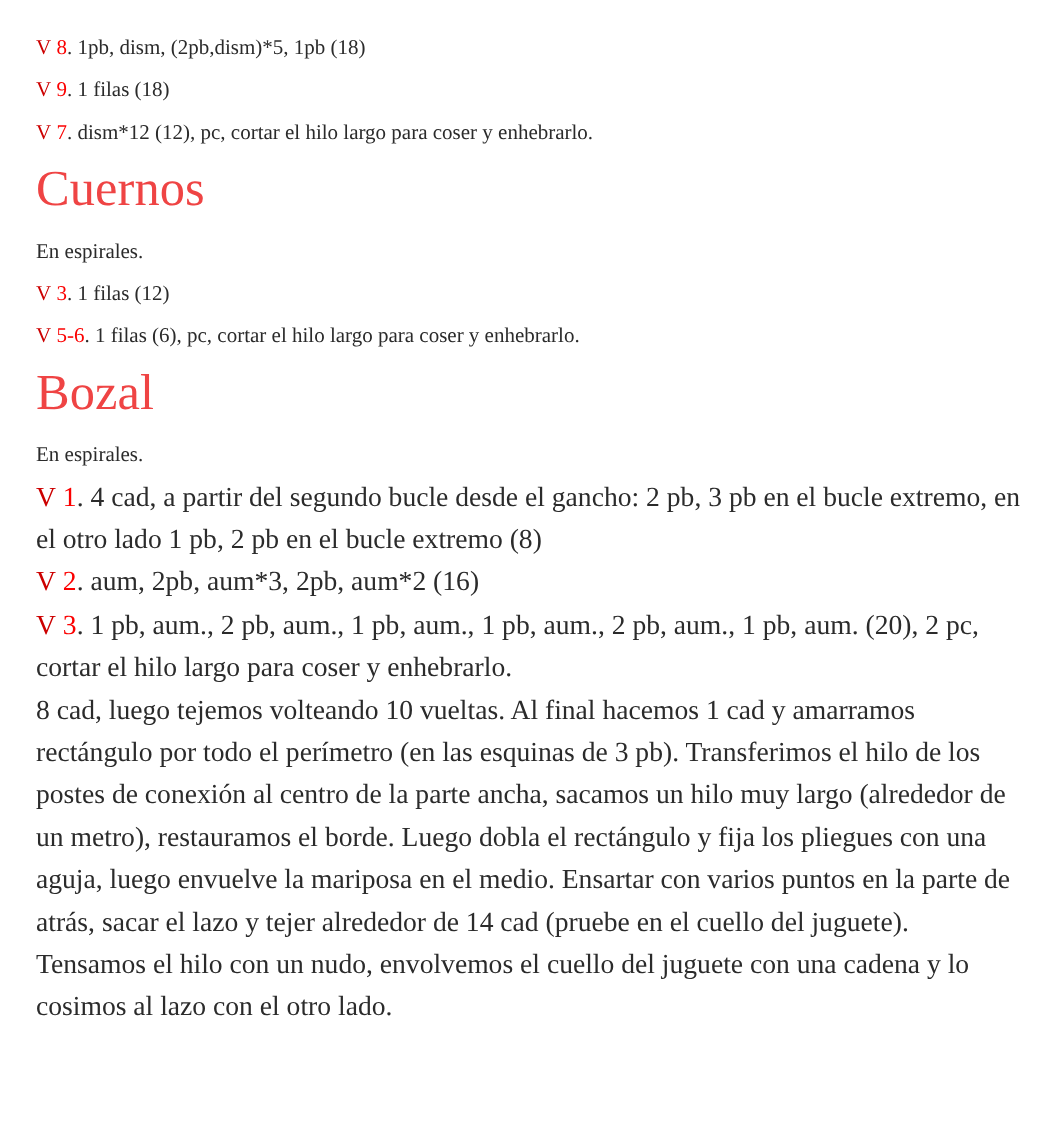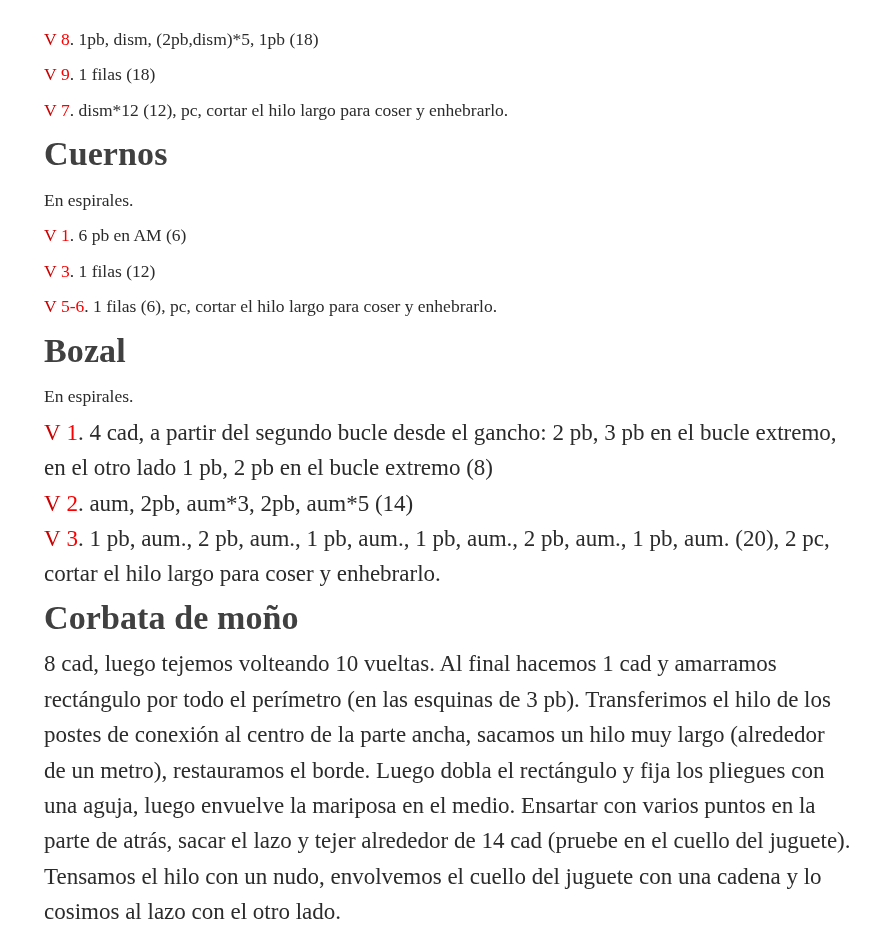--- a/index.html
+++ b/index.html
@@ -11,29 +11,29 @@
   body {
     width: 882px;
     min-height: 951px;
     font-family: "Liberation Serif", "DejaVu Serif", serif;
     color: #2b2b2b;
     -webkit-font-smoothing: antialiased;
   }
   .page {
     box-sizing: border-box;
     width: 882px;
-    padding: 22px 30px 12px 44px;
+    padding: 22px 30px 12px 30px;
   }
   
   .section-title {
     font-family: "Liberation Serif", "DejaVu Serif", serif;
-    font-size: 34px;
-    font-weight: 700;
+    font-size: 42px;
+    font-weight: 400;
     line-height: 1.08;
-    color: #404040;
+    color: #ef4444;
     margin: 8px 0 10px 0;
     letter-spacing: 0.1px;
   }
   
   .row {
     font-size: 17.5px;
     line-height: 35.4px;
     margin: 0;
     padding: 0;
     color: #2b2b2b;
@@ -84,24 +84,20 @@
     </p>
 
   </div>
 
   <div class="block">
 
     <h2 class="section-title">Cuernos</h2>
 
     <p class="row">En espirales.</p>
 
-    <p class="row">
-      <span class="rnd-v">V</span><span>&nbsp;</span><span class="rnd-n">1</span><span class="rnd-txt">.</span>
-      <span class="rnd-txt">6 pb en AM (6)</span>
-    </p>
 
 
     <p class="row">
       <span class="rnd-v">V</span><span>&nbsp;</span><span class="rnd-n">3</span><span class="rnd-txt">.</span>
       <span class="rnd-txt">1 filas (12)</span>
     </p>
 
 
     <p class="row">
       <span class="rnd-v">V</span><span>&nbsp;</span><span class="rnd-n">5-6</span><span class="rnd-txt">.</span>
@@ -116,31 +112,30 @@
 
     <p class="row">En espirales.</p>
 
     <p class="para">
       <span class="rnd-v">V</span><span>&nbsp;</span><span class="rnd-n">1</span><span class="rnd-txt">.</span>
       <span class="rnd-txt">4 cad, a partir del segundo bucle desde el gancho: 2 pb, 3 pb en el bucle extremo, en el otro lado 1 pb, 2 pb en el bucle extremo (8)</span>
     </p>
 
     <p class="para">
       <span class="rnd-v">V</span><span>&nbsp;</span><span class="rnd-n">2</span><span class="rnd-txt">.</span>
-      <span class="rnd-txt">aum, 2pb, aum*3, 2pb, aum*5 (14)</span>
+      <span class="rnd-txt">aum, 2pb, aum*3, 2pb, aum*2 (16)</span>
     </p>
 
     <p class="para">
       <span class="rnd-v">V</span><span>&nbsp;</span><span class="rnd-n">3</span><span class="rnd-txt">.</span>
       <span class="rnd-txt">1 pb, aum., 2 pb, aum., 1 pb, aum., 1 pb, aum., 2 pb, aum., 1 pb, aum. (20), 2 pc, cortar el hilo largo para coser y enhebrarlo.</span>
     </p>
 
   </div>
 
   <div class="block">
 
-    <h2 class="section-title">Corbata de moño</h2>
 
     <p class="para">8 cad, luego tejemos volteando 10 vueltas. Al final hacemos 1 cad y amarramos rectángulo por todo el perímetro (en las esquinas de 3 pb). Transferimos el hilo de los postes de conexión al centro de la parte ancha, sacamos un hilo muy largo (alrededor de un metro), restauramos el borde. Luego dobla el rectángulo y fija los pliegues con una aguja, luego envuelve la mariposa en el medio. Ensartar con varios puntos en la parte de atrás, sacar el lazo y tejer alrededor de 14 cad (pruebe en el cuello del juguete). Tensamos el hilo con un nudo, envolvemos el cuello del juguete con una cadena y lo cosimos al lazo con el otro lado.</p>
 
   </div>
 
 </div>
 
 </body></html>

